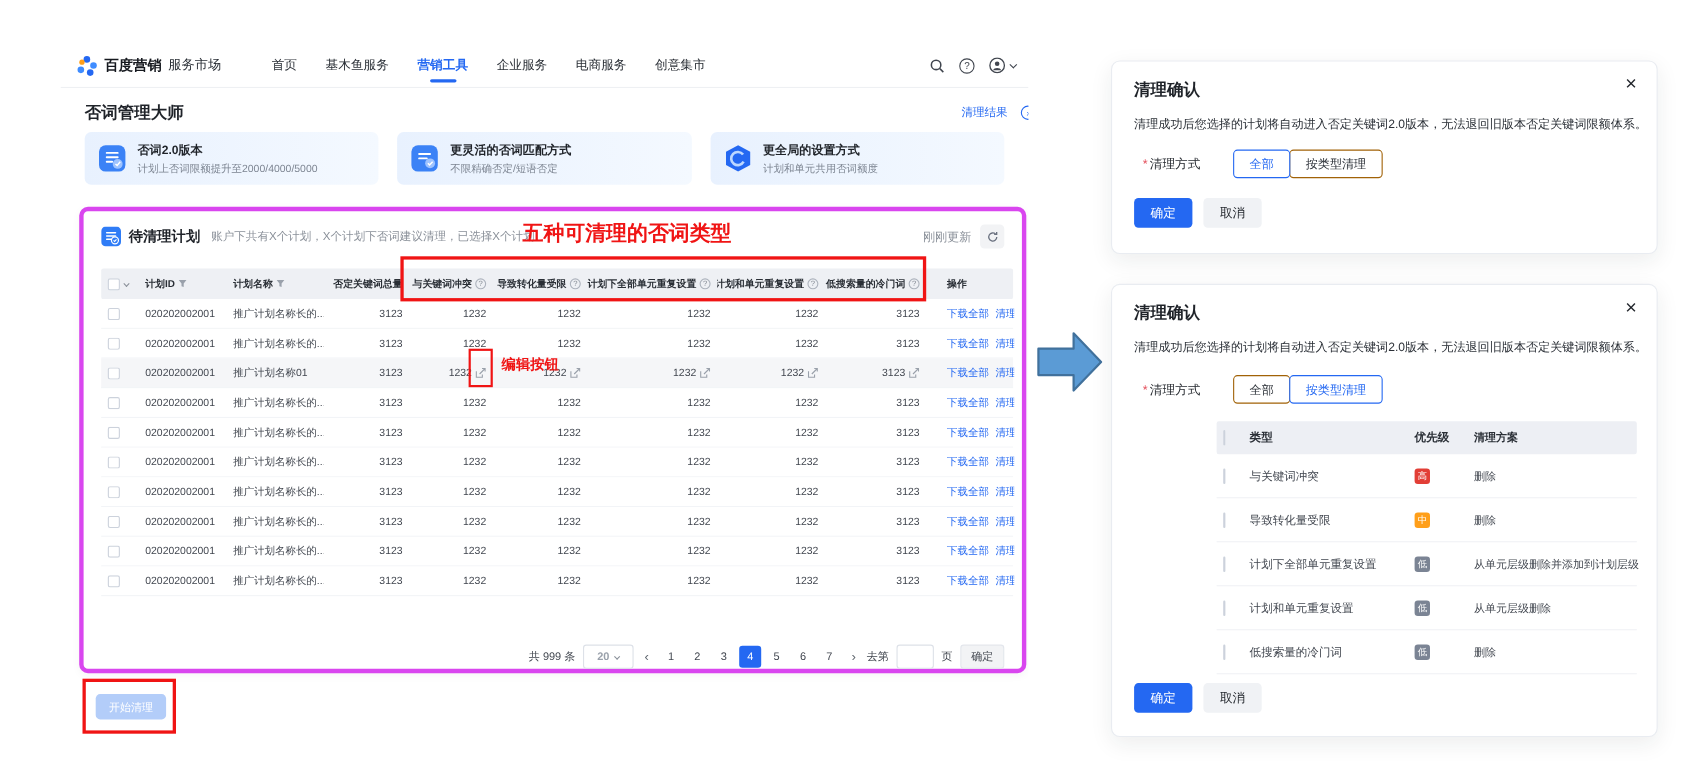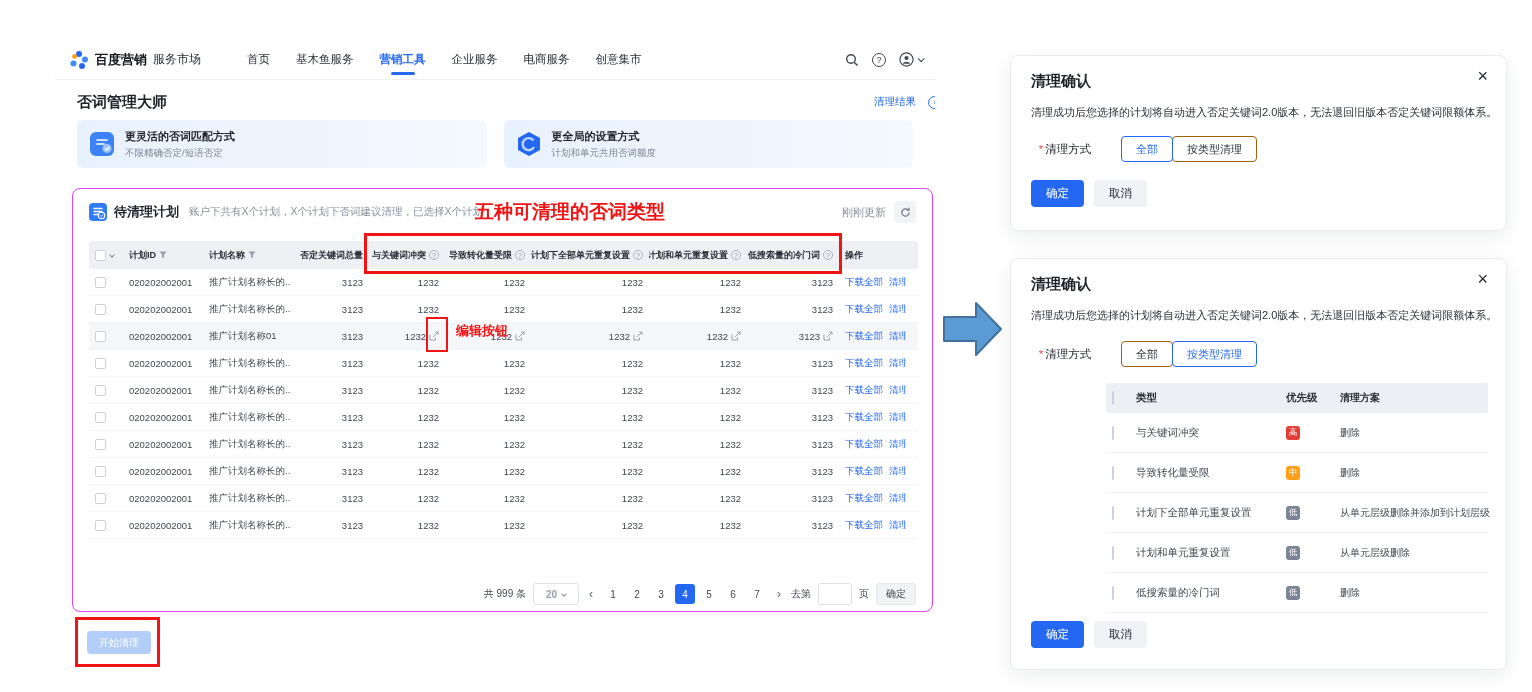--- a/index.html
+++ b/index.html
@@ -30,41 +30,41 @@
 .page-title { margin-left: 22px; font-size: 15px; font-weight: bold; }
 .page-sub { margin-left: 10px; font-size: 10.5px; color: #8a9099; }
 .results-link { margin-left: auto; margin-right: -6px; display: flex; align-items: center; gap: 12px; color: #2468f2; font-size: 10.5px; cursor: pointer; }
 .results-ic { width: 13px; height: 13px; border: 1.2px solid #2468f2; border-radius: 50%; flex: none; display: flex; align-items: center; justify-content: center; font-size: 8px; }
 
 .cards { position: absolute; left: 22px; top: 80px; width: 836px; height: 48px; display: flex; gap: 17px; }
 .card { flex: 1; height: 48px; border-radius: 6px; background: linear-gradient(90deg, #e8f1fe, #f4f9ff); display: flex; align-items: center; padding-left: 12px; gap: 10px; }
 .card-t { font-size: 11px; font-weight: bold; color: #1f2329; }
 .card-d { font-size: 9.5px; color: #7d8592; margin-top: 3px; }
 
-.table-card { position: absolute; left: 17px; top: 148px; width: 861px; height: 424px; background: #fff; border: 1px solid #d946ef; border-radius: 8px; box-shadow: 0 2px 8px rgba(31,35,41,.04); }
+.table-card { position: absolute; left: 17px; top: 148px; width: 861px; height: 424px; background: #fff; border: 4px solid #d946ef; border-radius: 8px; box-shadow: 0 2px 8px rgba(31,35,41,.04); }
 .sec-head { position: absolute; left: 16px; top: 12px; right: 16px; display: flex; align-items: center; }
 .sec-title { font-size: 13px; font-weight: bold; margin-left: 7px; }
 .sec-sub { font-size: 10.5px; color: #8a9099; margin-left: 10px; }
 .sec-right { margin-left: auto; display: flex; align-items: center; gap: 8px; font-size: 11px; color: #8a9099; text-align: center; }
 .refresh-btn { width: 22px; height: 22px; border-radius: 4px; background: #f2f3f5; display: flex; align-items: center; justify-content: center; cursor: pointer; }
 
 .ptable { position: absolute; left: 16px; top: 52px; width: 829px; }
 .pt-head { height: 28px; background: #eef0f4; border-radius: 2px; display: flex; align-items: center; font-size: 9px; font-weight: bold; color: #2a2f36; }
 .cell { flex: none; display: flex; align-items: center; gap: 3px; padding: 0 3px 0 6px; white-space: nowrap; overflow: hidden; }
 .num { justify-content: flex-end; padding: 0 6px 0 3px; }
 .c-check { width: 34px; gap: 4px; }
 .c-id { width: 80px; }
 .c-name { width: 88px; }
 .c-total { width: 78px; }
 .c-c1 { width: 76px; }
 .c-c2 { width: 86px; }
 .c-c3 { width: 118px; }
 .c-c4 { width: 98px; }
 .c-c5 { width: 92px; }
-.c-ops { width: 67px; gap: 6px; }
+.c-ops { width: 67px; gap: 6px; margin-left: 13px; }
 .trow { height: 27px; display: flex; align-items: center; font-size: 9.5px; color: #41464f; border-bottom: 1px solid #f2f4f7; background: #fff; }
 .trow.hl { background: #f5f6f8; }
 .op-link { color: #2468f2; cursor: pointer; }
 .cbx { width: 11px; height: 11px; border: 1px solid #ccd2dc; border-radius: 2px; background: #fff; flex: none; cursor: pointer; }
 .chev-sm { width: 4px; height: 4px; border-right: 1.2px solid #8a9099; border-bottom: 1.2px solid #8a9099; transform: rotate(45deg); display: inline-block; }
 .qicon { width: 10px; height: 10px; border: 1px solid #adb3bd; border-radius: 50%; font-size: 7px; color: #8a9099; display: inline-flex; align-items: center; justify-content: center; flex: none; font-weight: normal; }
 .edit-ic { display: none; flex: none; }
 .trow.edit .edit-ic { display: inline-block; }
 
 .pagination { position: absolute; right: 16px; top: 394px; display: flex; align-items: center; gap: 7px; font-size: 10px; color: #41464f; }
@@ -170,20 +170,32 @@
 
     <div class="page-head">
       <span class="page-title">否词管理大师</span>
       <span class="results-link">
         <span>清理结果</span>
         <span class="results-ic">›</span>
       </span>
     </div>
 
     <div class="cards">
+      <div class="card">
+        <svg width="26" height="26" viewBox="0 0 26 26">
+          <rect width="24" height="24" x="1" y="1" rx="6" fill="#3b82f6"></rect>
+          <path d="M8 8h10M8 12h10M8 16h5" stroke="#fff" stroke-width="1.7" stroke-linecap="round"></path>
+          <circle cx="18" cy="18" r="4.5" fill="#9ec3ff"></circle>
+          <path d="M16 18l1.5 1.5L20.3 16" stroke="#fff" stroke-width="1.3" fill="none"></path>
+        </svg>
+        <div class="card-txt">
+          <div class="card-t">否词2.0版本</div>
+          <div class="card-d">计划上否词限额提升至2000/4000/5000</div>
+        </div>
+      </div>
       <div class="card">
         <svg width="26" height="26" viewBox="0 0 26 26">
           <rect width="24" height="24" x="1" y="1" rx="6" fill="#3b82f6"></rect>
           <path d="M8 9h10M8 13h7" stroke="#fff" stroke-width="1.7" stroke-linecap="round"></path>
           <circle cx="18" cy="17.5" r="4.5" fill="#9ec3ff"></circle>
           <path d="M16 17.5l1.5 1.5 2.8-3" stroke="#fff" stroke-width="1.3" fill="none"></path>
         </svg>
         <div class="card-txt">
           <div class="card-t">更灵活的否词匹配方式</div>
           <div class="card-d">不限精确否定/短语否定</div>

